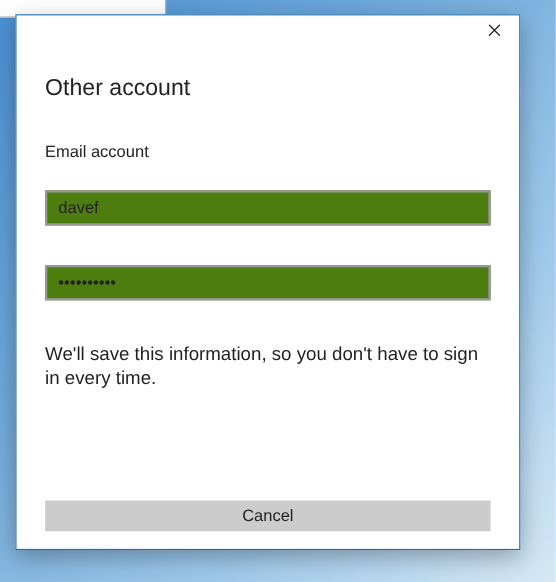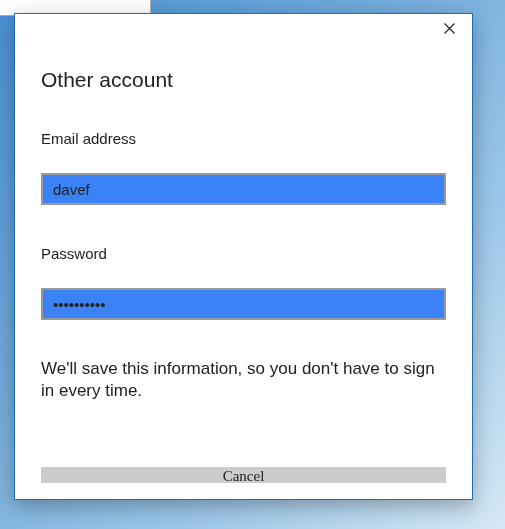--- a/index.html
+++ b/index.html
@@ -70,21 +70,21 @@
     margin-top: 4px;
   }
   .text-input {
     width: 100%;
     box-sizing: border-box;
     height: 32px;
     padding: 4px 10px;
     font-size: 15px;
     font-family: inherit;
     border: 2px solid #999999;
-    background: #3b82f6;
+    background: #4d7c0f;
     color: #222;
     outline: none;
     margin-bottom: 16px;
   }
   .text-input.email {
     
     letter-spacing: 0;
   }
   .info-text {
     font-size: 17px;
@@ -92,26 +92,26 @@
     line-height: 1.3;
     margin-top: 2px;
   }
   .buttons {
     display: flex;
     gap: 6px;
     padding: 0 26px 16px 26px;
   }
   .btn {
     flex: 1;
-    height: 16px;
+    height: 28px;
     border: none;
     background: #cccccc;
     color: #222;
     font-size: 15px;
-    font-family: Liberation Serif, serif;
+    font-family: Liberation Sans, sans-serif;
     cursor: pointer;
   }
 </style>
 </head>
 <body>
 
 <div class="window-behind"></div>
 
 <div class="dialog">
 
@@ -121,24 +121,23 @@
         <svg viewBox="0 0 11 11">
             <path d="M0.5 0.5 L10.5 10.5 M10.5 0.5 L0.5 10.5" stroke="#222" stroke-width="1.1" fill="none"></path>
           </svg>
       </span>
     </div>
   </div>
 
   <div class="content">
     <div class="heading">Other account</div>
 
-    <div class="field-label">Email address</div>
+    <div class="field-label">Email account</div>
     <input type="text" class="text-input email" value="davef" style="">
 
-    <div class="field-label">Password</div>
     <input type="text" class="text-input" value="••••••••••" style="">
 
     <div class="info-text">We'll save this information, so you don't have to sign in every time.</div>
   </div>
 
   <div class="buttons">
     <button class="btn">Cancel</button>
   </div>
 
 </div>

